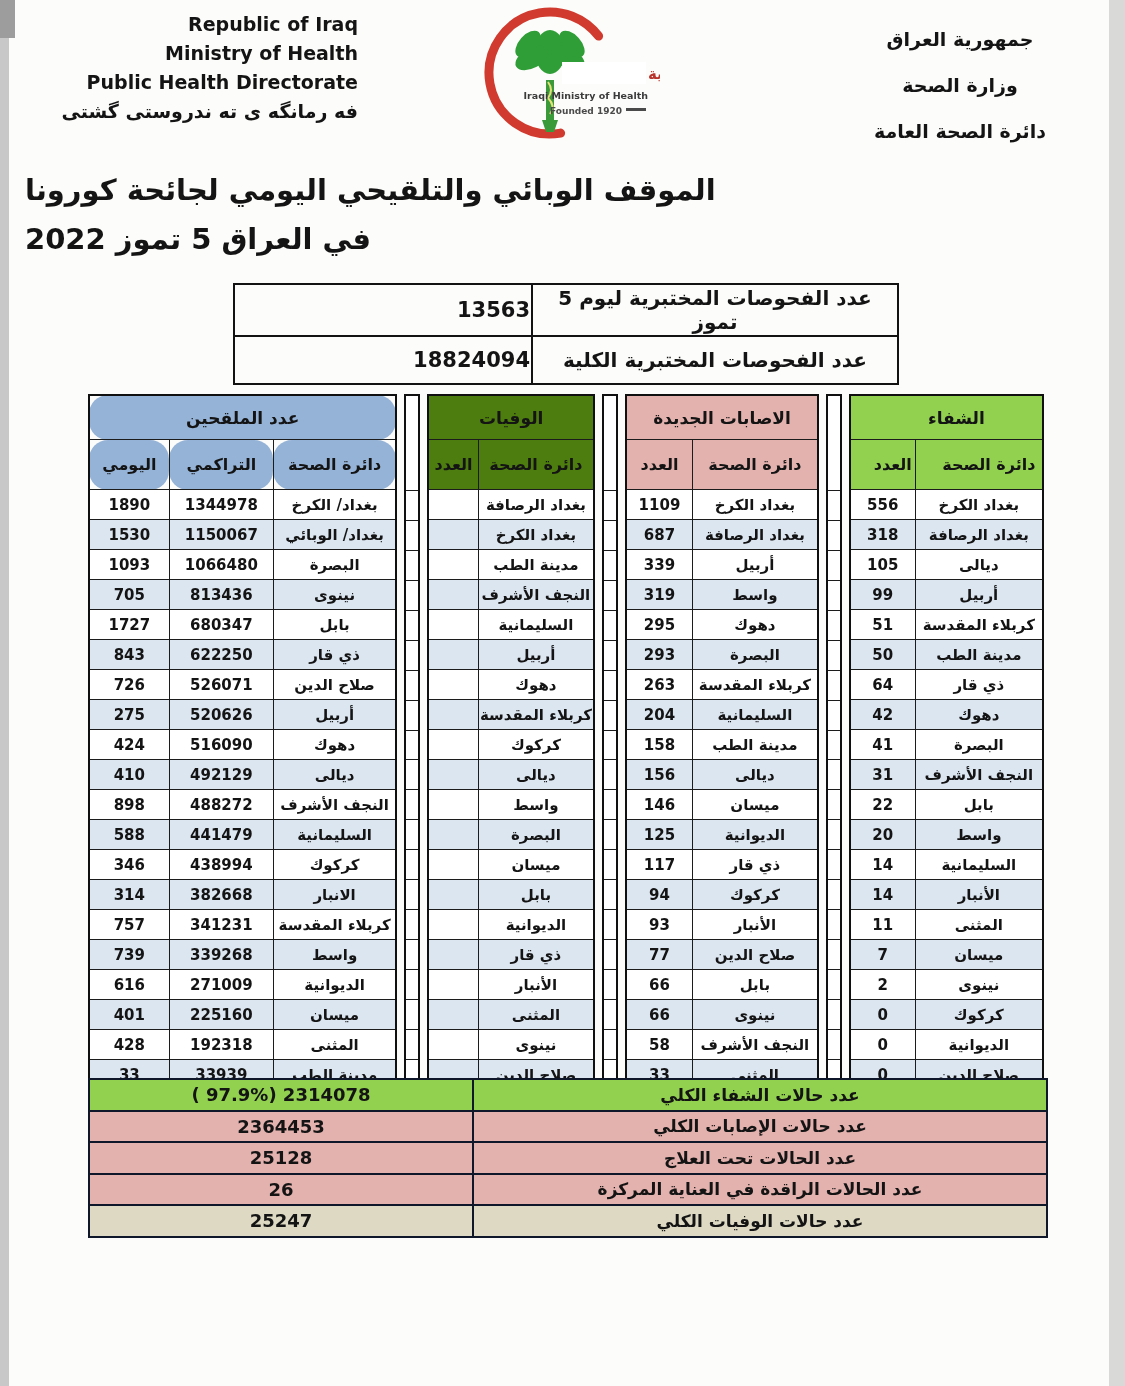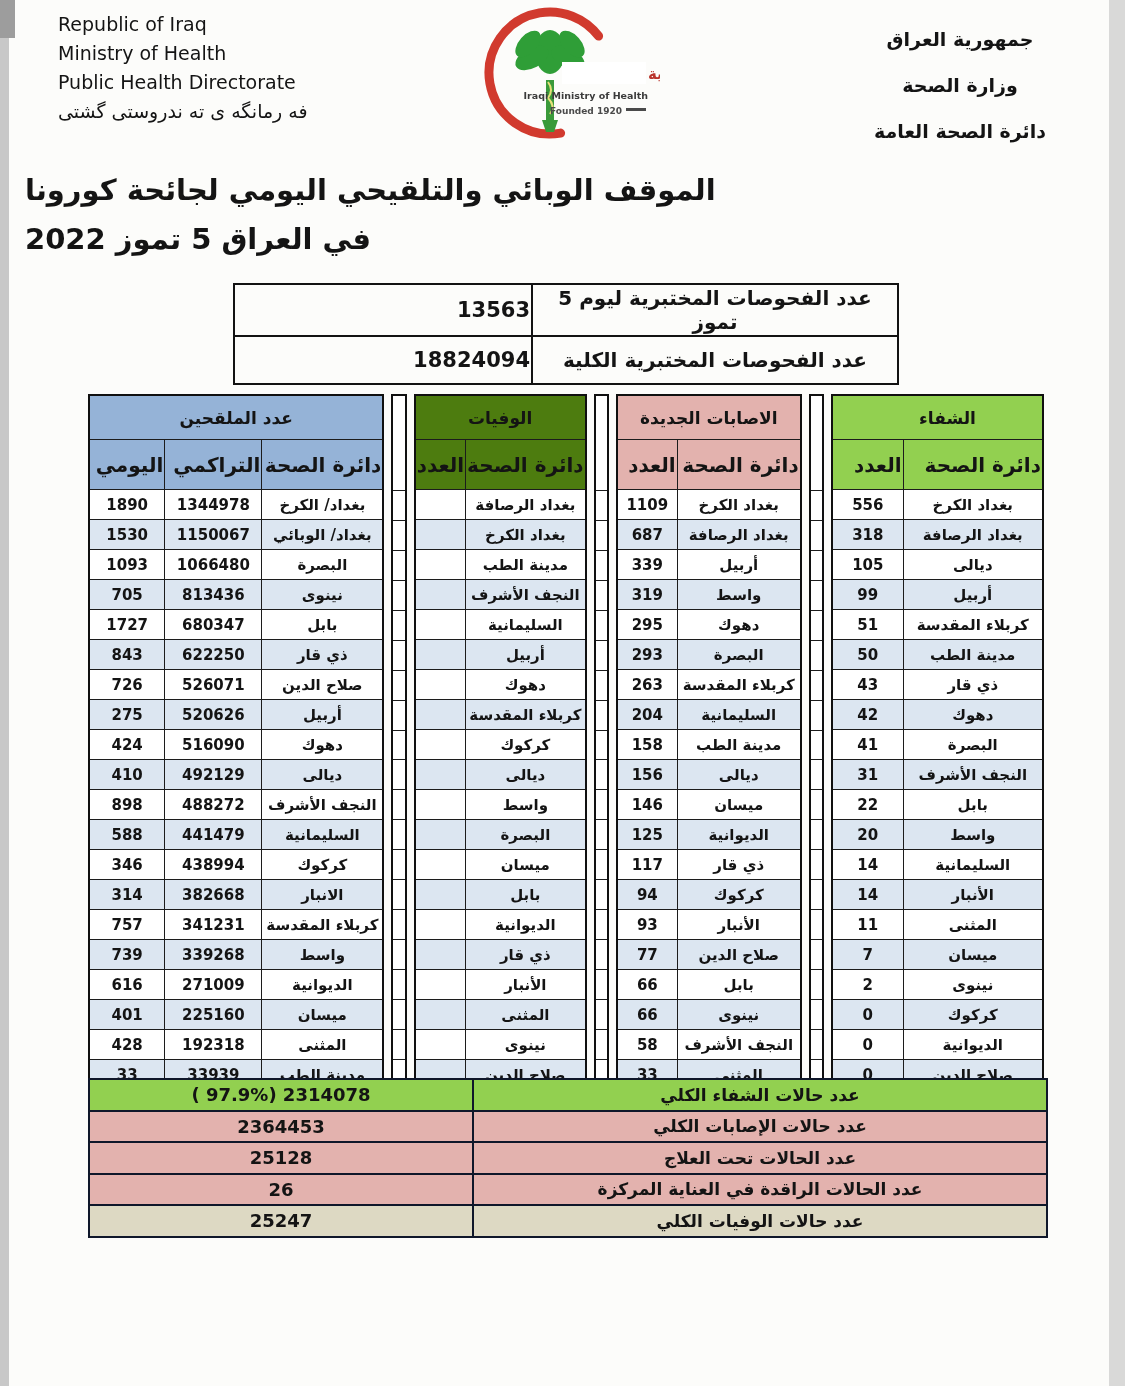--- a/index.html
+++ b/index.html
@@ -6,22 +6,22 @@
   body{
     width:1125px;height:1386px;position:relative;background:#fcfcfa;
     font-family:"DejaVu Sans",sans-serif;color:#141414;overflow:hidden;
   }
   .edge{position:absolute;top:0;height:100%;background:#cfcfcf;}
   .edge.left{left:0;width:9px;background:#c8c8c8;}
   .edge.right{right:0;width:16px;background:#d9d9d8;}
   .corner{position:absolute;left:0;top:0;width:15px;height:38px;background:#9d9d9d;}
 
   
-  .hdr-left{position:absolute;left:58px;top:10px;width:300px;text-align:left;
-    font-weight:400;font-size:19px;line-height:29px;direction:ltr;}
+  .hdr-left{position:absolute;left:58px;top:10px;width:300px;text-align:right;
+    font-weight:700;font-size:19px;line-height:29px;direction:ltr;}
   .hdr-left .ku{font-size:19px;direction:rtl;}
   .hdr-right{position:absolute;left:815px;top:16px;width:290px;text-align:center;
     direction:rtl;font-weight:700;font-size:19px;line-height:46px;}
   .logo{position:absolute;left:470px;top:0px;width:190px;height:152px;}
 
   
   .title{position:absolute;left:25px;top:166px;width:1075px;text-align:left;
     direction:rtl;font-weight:700;font-size:29px;line-height:49px;}
 
   
@@ -31,30 +31,30 @@
   .tests td.lbl{width:362px;text-align:center;font-size:20px;}
   .tests td.val{width:294px;text-align:right;font-size:21px;direction:ltr;}
 
   
   .main{position:absolute;left:88px;top:394px;width:956px;display:flex;direction:rtl;gap:7px;}
   table.sec{border-collapse:collapse;table-layout:fixed;direction:rtl;}
   table.sec th,table.sec td{border:1px solid #1c1c1c;vertical-align:middle;
     font-weight:700;text-align:center;overflow:hidden;white-space:nowrap;}
   table.sec{border:2px solid #101010;}
   table.sec thead tr.ttl th{height:41px;font-size:17px;}
-  table.sec thead tr.cols th{height:47px;font-size:20px;text-align:right;}
+  table.sec thead tr.cols th{height:47px;font-size:16px;}
   table.sec tbody td{height:27px;font-size:15px;background:#ffffff;}
   table.sec tbody tr:nth-child(even) td{background:#dce6f1;}
   table.sec tfoot td{height:31px;font-size:15px;}
 
   table.rec thead th,table.rec tfoot td{background:#92d050;padding-left:21px;}
   table.cas thead th,table.cas tfoot td{background:#e3b2ae;}
   table.dea thead th,table.dea tfoot td{background:#4d7c0f;}
   table.dea tfoot td.num{background:#ececec;}
-  table.vac thead th,table.vac tfoot td{background:#95b3d7;}
+  table.vac thead th,table.vac tfoot td{background:#95b3d7;border-radius:19px;}
 
   col.c-name-rec{width:129px;} col.c-num-rec{width:63px;}
   col.c-name-cas{width:126px;} col.c-num-cas{width:67px;}
   col.c-name-dea{width:116px;} col.c-num-dea{width:51px;}
   col.c-name-vac{width:123px;} col.c-cum-vac{width:105px;} col.c-day-vac{width:81px;}
 
   table.spacer{border-collapse:collapse;table-layout:fixed;border:2px solid #101010;}
   table.spacer td{border:1px solid #1c1c1c;background:#fff;width:12px;padding:0;}
   table.spacer td.sp-head{height:88px;}
   table.spacer td.sp-row{height:27px;}
@@ -166,21 +166,21 @@
         <tr>
           <td>كربلاء المقدسة</td>
           <td>51</td>
         </tr>
         <tr>
           <td>مدينة الطب</td>
           <td>50</td>
         </tr>
         <tr>
           <td>ذي قار</td>
-          <td>43</td>
+          <td>64</td>
         </tr>
         <tr>
           <td>دهوك</td>
           <td>42</td>
         </tr>
         <tr>
           <td>البصرة</td>
           <td>41</td>
         </tr>
         <tr>

